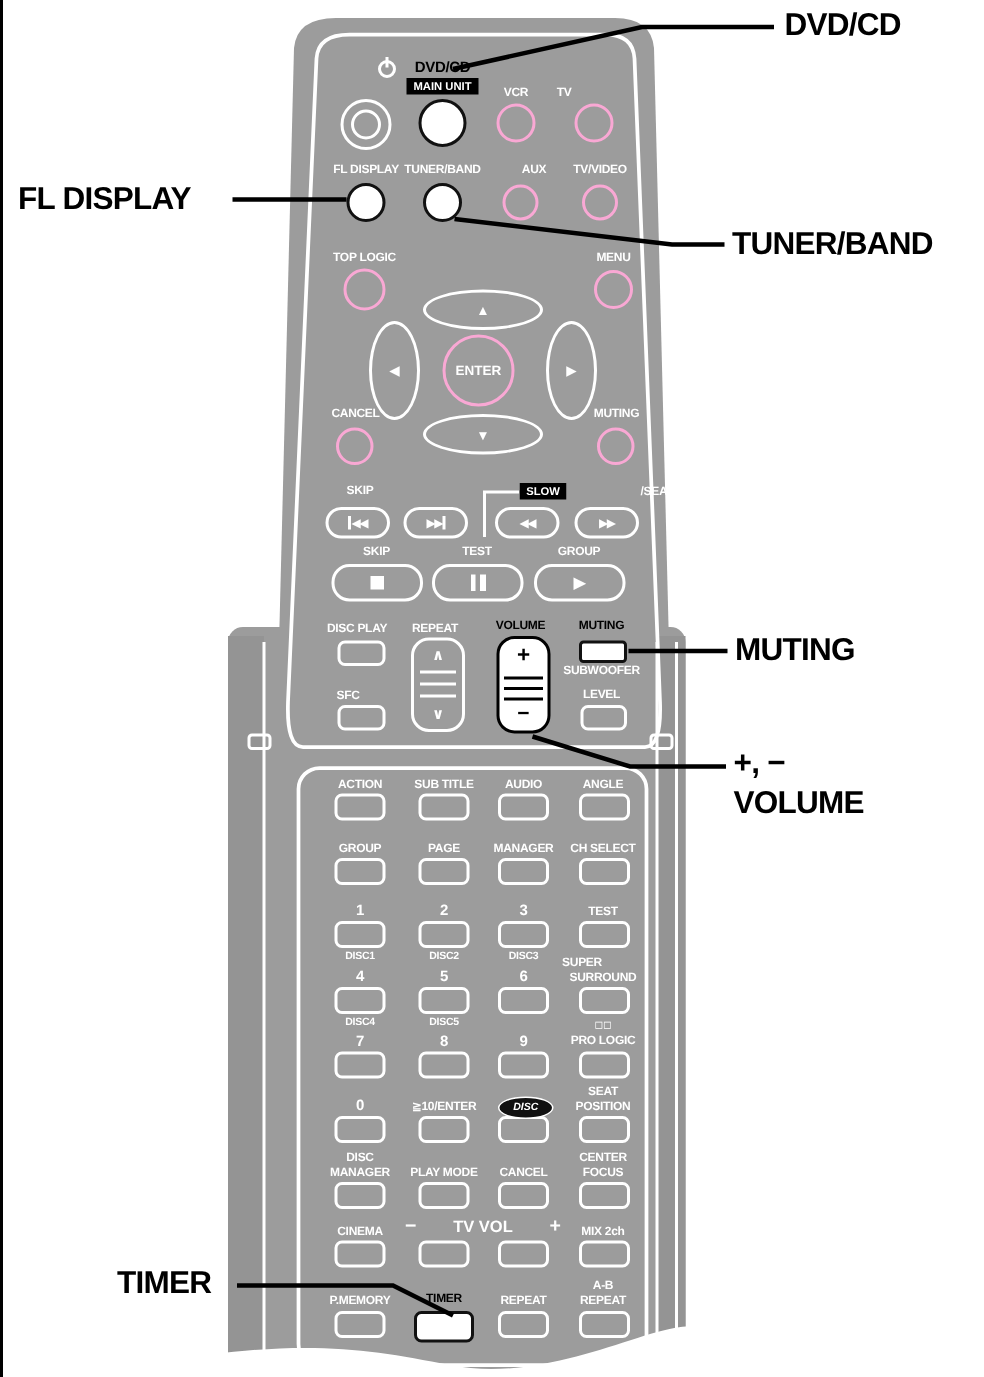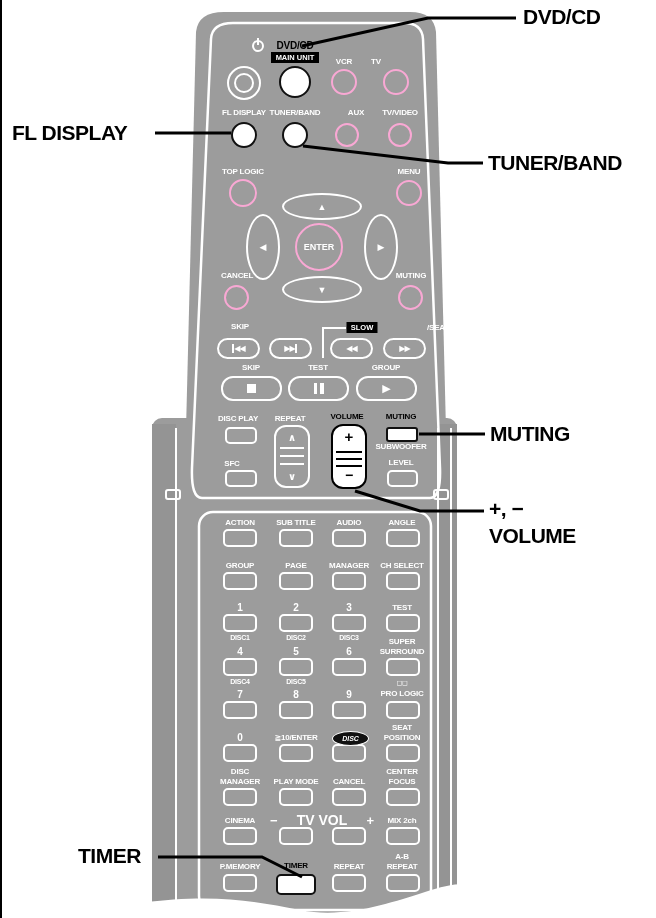--- a/index.html
+++ b/index.html
@@ -39,21 +39,21 @@
   .rocker{position:absolute;box-sizing:border-box;z-index:2;border:2px solid #fff;border-radius:12px;}
   .rocker.hl{background:#fff;border:2.5px solid #000;}
   .rocker span{position:absolute;left:0;width:100%;text-align:center;color:#fff;}
   .rocker.hl span{color:#000;}
   .disc-badge{position:absolute;background:#111;border:1px solid #fff;border-radius:50%;color:#fff;
               display:flex;align-items:center;justify-content:center;font-size:7px;font-style:italic;z-index:3;}
   
   .co{position:absolute;color:#000;font-size:21px;letter-spacing:-0.5px;white-space:nowrap;z-index:6;}
   .tvvol{position:absolute;display:flex;justify-content:space-between;align-items:baseline;color:#fff;z-index:3;}
   .tvvol .pm{font-size:13px;line-height:9px;}
-  .tvvol .tx{font-size:14px;}
+  .tvvol .tx{font-size:11px;}
 </style>
 </head>
 <body>
 
 <div id="stage">
   <div id="page-border"></div>
 
   <svg class="layer" width="656" height="918" viewBox="0 0 656 918" style="z-index:0">
 
     <path d="M 224,12 L 410,12 Q 434,12 436,32 L 446,430 L 186,430 L 196,32 Q 198,12 224,12 Z" fill="#9c9c9c"></path>
@@ -219,21 +219,21 @@
   <div class="key" style="left:279px;top:614px"></div>
   <div class="key" style="left:332px;top:614px"></div>
   <div class="key" style="left:386px;top:614px"></div>
   <div class="rlbl" style="left:240px;top:634px;font-size:7px">DISC1</div>
   <div class="rlbl" style="left:296px;top:634px;font-size:7px">DISC2</div>
   <div class="rlbl" style="left:349px;top:634px;font-size:7px">DISC3</div>
 
   <div class="rlbl num" style="left:240px;top:646px">4</div>
   <div class="rlbl num" style="left:296px;top:646px">5</div>
   <div class="rlbl num" style="left:349px;top:646px">6</div>
-  <div class="rlbl" style="left:402px;top:637px">SUPER</div>
+  <div class="rlbl" style="left:388px;top:637px">SUPER</div>
   <div class="rlbl" style="left:402px;top:647px">SURROUND</div>
   <div class="key" style="left:223px;top:658px"></div>
   <div class="key" style="left:279px;top:658px"></div>
   <div class="key" style="left:332px;top:658px"></div>
   <div class="key" style="left:386px;top:658px"></div>
   <div class="rlbl" style="left:240px;top:678px;font-size:7px">DISC4</div>
   <div class="rlbl" style="left:296px;top:678px;font-size:7px">DISC5</div>
 
   <div class="rlbl num" style="left:240px;top:689px">7</div>
   <div class="rlbl num" style="left:296px;top:689px">8</div>

